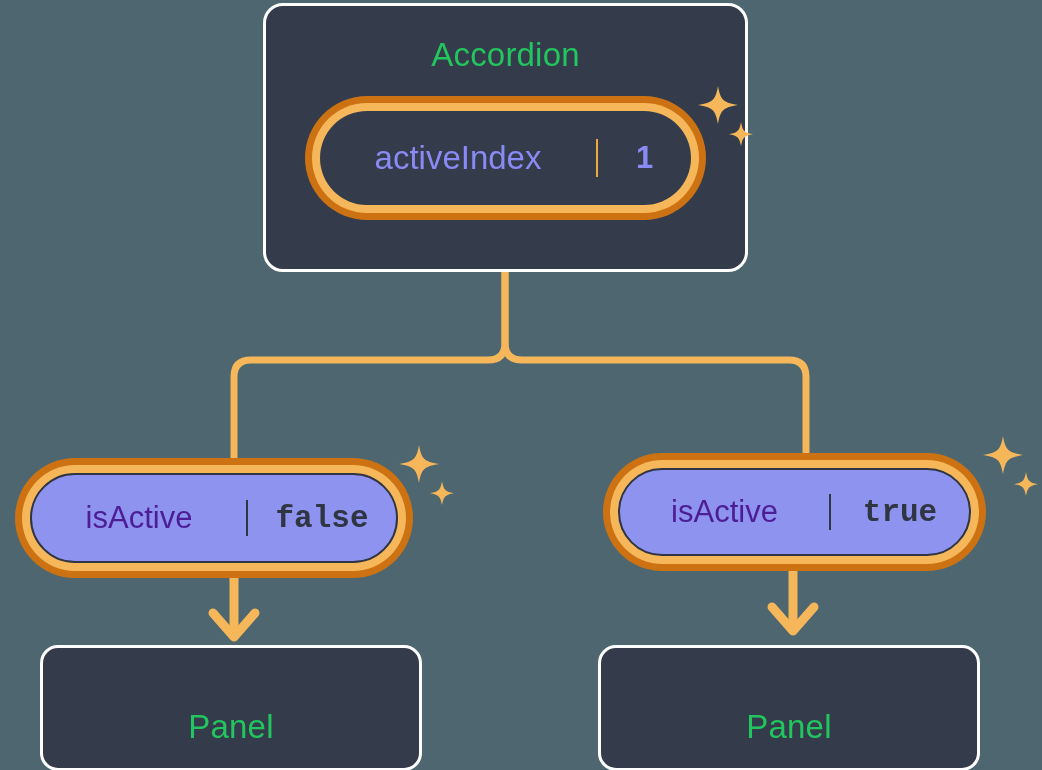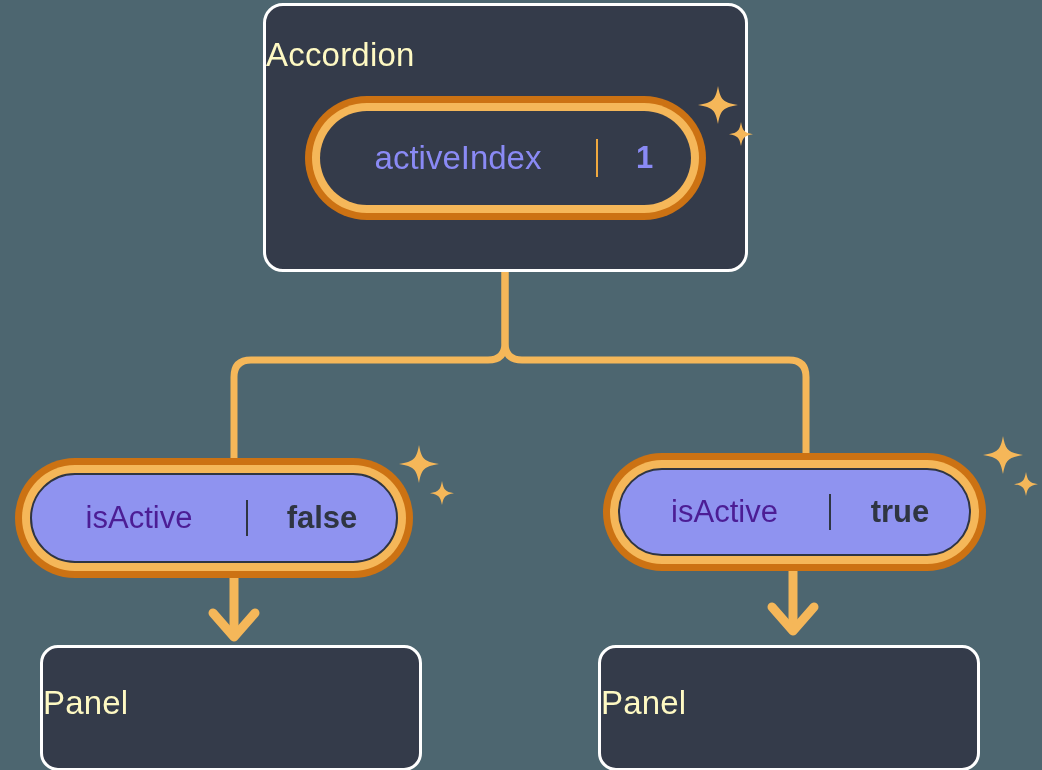--- a/index.html
+++ b/index.html
@@ -31,45 +31,46 @@
 
   
   .card {
     position: absolute;
     background: #343b4a;
     border: 3px solid #ffffff;
     border-radius: 20px;
     box-sizing: border-box;
   }
   .card-title {
-    color: #fef9c3;
+    color: #22c55e;
     font-size: 33px;
     font-weight: 400;
     letter-spacing: 0.2px;
+    text-align: center;
     white-space: nowrap;
   }
 
   #accordion-card {
     left: 263px;
     top: 3px;
     width: 485px;
     height: 269px;
   }
   #accordion-card .card-title {
     margin-top: 30px;
   }
 
   .panel-card {
     top: 645px;
     width: 382px;
     height: 126px;
     border-radius: 18px;
   }
   .panel-card .card-title {
-    margin-top: 36px;
+    margin-top: 60px;
   }
   #panel-card-left  { left: 40px; }
   #panel-card-right { left: 598px; }
 
   
   .pill-wrap {
     position: absolute;
     box-sizing: border-box;
     border-radius: 999px;
     background: #cc7213;          
@@ -129,20 +130,21 @@
   }
   .pill-bool .pill-key {
     border-right: 2px solid #2f3542;
     color: #4c1d95;
     font-size: 31px;
   }
   .pill-bool .pill-val {
     color: #2f3542;
     font-size: 31px;
     font-weight: 700;
+    font-family: Liberation Mono, monospace;
   }
 
   #pill-is-active-left {
     left: 15px;
     top: 458px;
     width: 398px;
     height: 120px;
   }
   #pill-is-active-left .pill-key { flex: 0 0 214px; }
   #pill-is-active-left .pill-val { flex: 1; }

